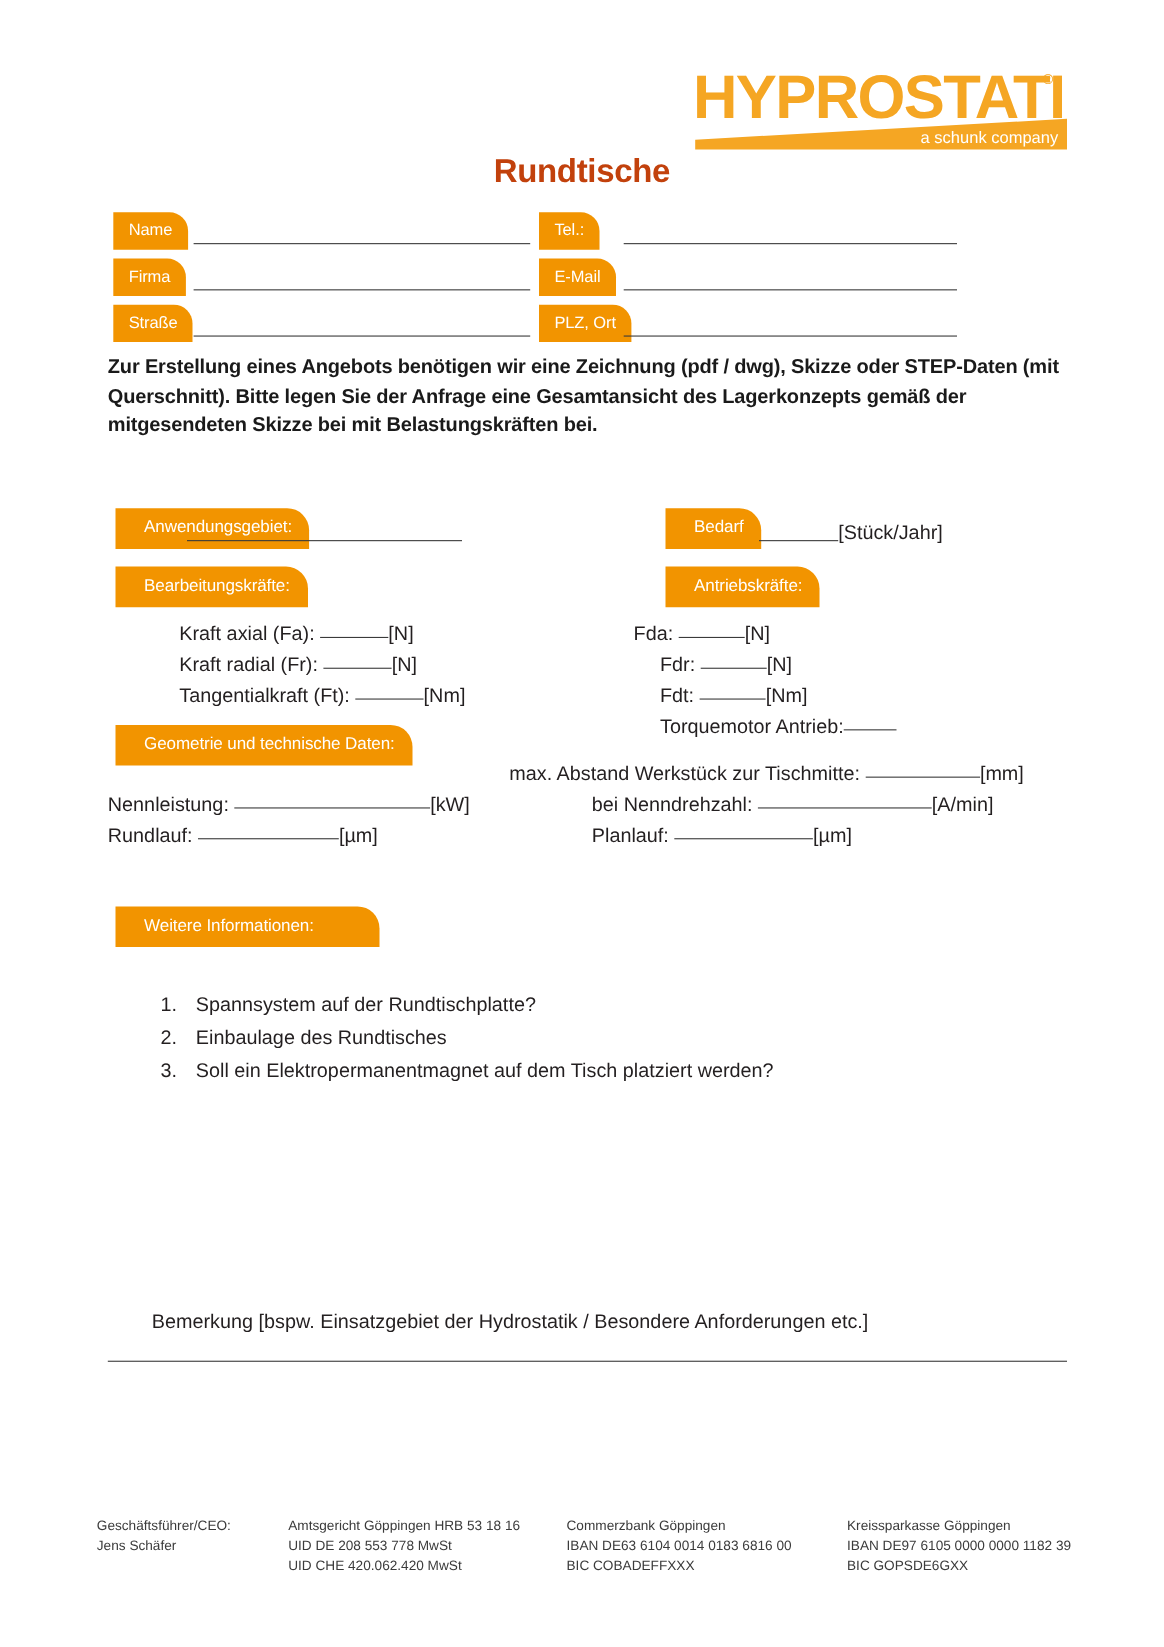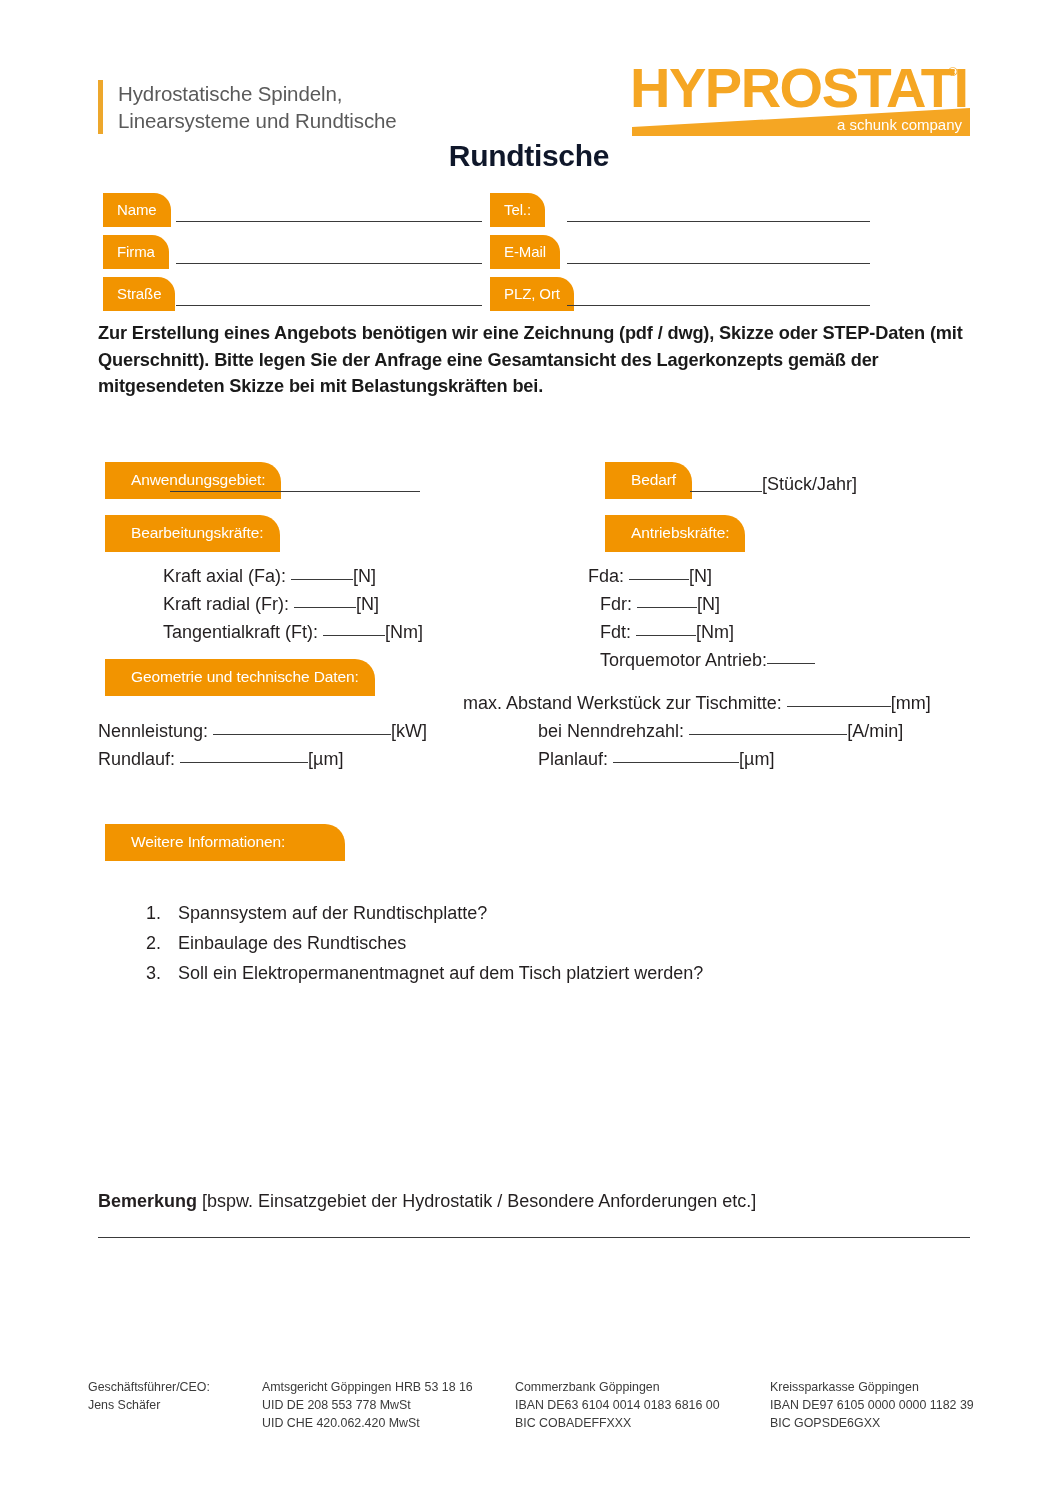--- a/index.html
+++ b/index.html
@@ -50,21 +50,21 @@
   #logo svg { display: block; }
 
   #doc-title {
     position: absolute;
     left: 0; top: 139px;
     width: 1058px;
     text-align: center;
     font-size: 30px;
     font-weight: bold;
     letter-spacing: -0.3px;
-    color: #0f172a;
+    color: #c2410c;
   }
 
   
   .tab {
     display: inline-block;
     position: absolute;
     background: #f29400;
     color: #ffffff;
     font-size: 15px;
     line-height: 1;
@@ -124,21 +124,21 @@
   #questions li { padding-left: 12px; }
 
   
   #remark {
     position: absolute;
     left: 98px;
     top: 1191px;
     font-size: 18px;
     color: #231f20;
   }
-  #remark b { font-weight: bold; }
+  #remark b { font-weight: normal; margin-left: 40px; }
   #remark-line {
     position: absolute;
     left: 98px;
     top: 1237px;
     width: 872px;
     border-bottom: 1.6px solid #3a3a3a;
   }
 
   
   #footer {
@@ -154,25 +154,20 @@
   .fcol.c1 { left: 88px; }
   .fcol.c2 { left: 262px; }
   .fcol.c3 { left: 515px; }
   .fcol.c4 { left: 770px; }
 </style>
 </head>
 <body>
 
 <div id="page">
 
-  <div id="header-tagline">
-    <div id="tagline-bar"></div>
-    <div id="tagline-text">Hydrostatische Spindeln,
-Linearsysteme und Rundtische</div>
-  </div>
 
   <div id="logo">
     <svg width="340" height="88" viewBox="0 0 340 88">
       <text x="0" y="57" font-family="'Liberation Sans', sans-serif" font-size="56" font-weight="bold" fill="#F5A623" letter-spacing="-1.5">HYPROSTATIK</text>
       <text x="318" y="26" font-family="'Liberation Sans', sans-serif" font-size="13" font-weight="bold" fill="#F5A623">®</text>
       <polygon points="2,77 340,58 340,86 2,86" fill="#F5A623"></polygon>
       <text x="332" y="80" text-anchor="end" font-family="'Liberation Sans', sans-serif" font-size="15" fill="#ffffff">a schunk company</text>
     </svg>
   </div>
 
@@ -213,21 +208,21 @@
   </div>
   <div class="txt" style="left:163px; top:592px;">
     <span>Kraft radial (Fr):</span>
     <span class="u" style="width:62px;"></span><span>[N]</span>
   </div>
   <div class="txt" style="left:163px; top:620px;">
     <span>Tangentialkraft (Ft):</span>
     <span class="u" style="width:62px;"></span><span>[Nm]</span>
   </div>
 
-  <div class="txt" style="left:588px; top:564px;">
+  <div class="txt" style="left:576px; top:564px;">
     <span>Fda:</span>
     <span class="u" style="width:60px;"></span><span>[N]</span>
   </div>
   <div class="txt" style="left:600px; top:592px;">
     <span>Fdr:</span>
     <span class="u" style="width:60px;"></span><span>[N]</span>
   </div>
   <div class="txt" style="left:600px; top:620px;">
     <span>Fdt:</span>
     <span class="u" style="width:60px;"></span><span>[Nm]</span>

